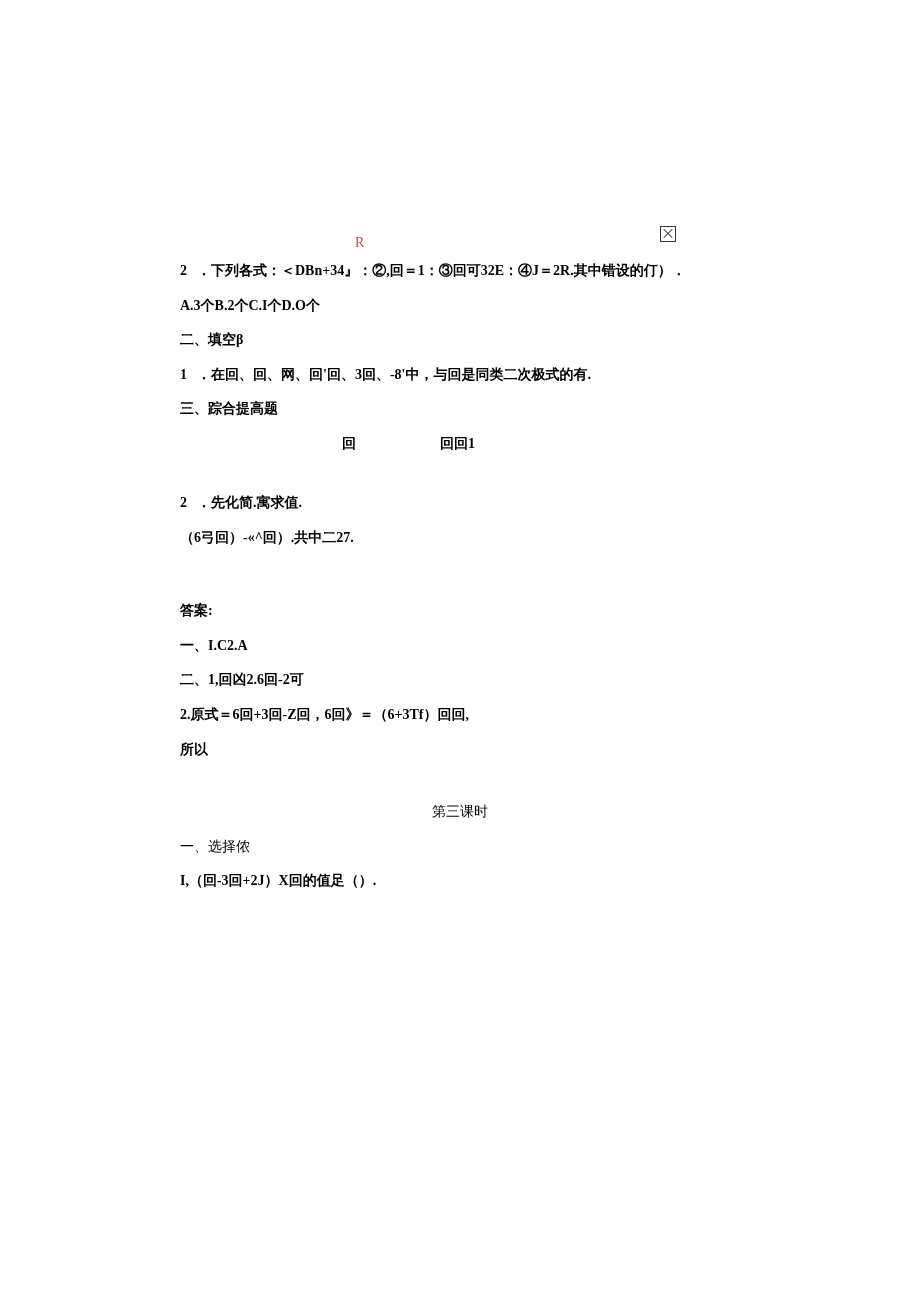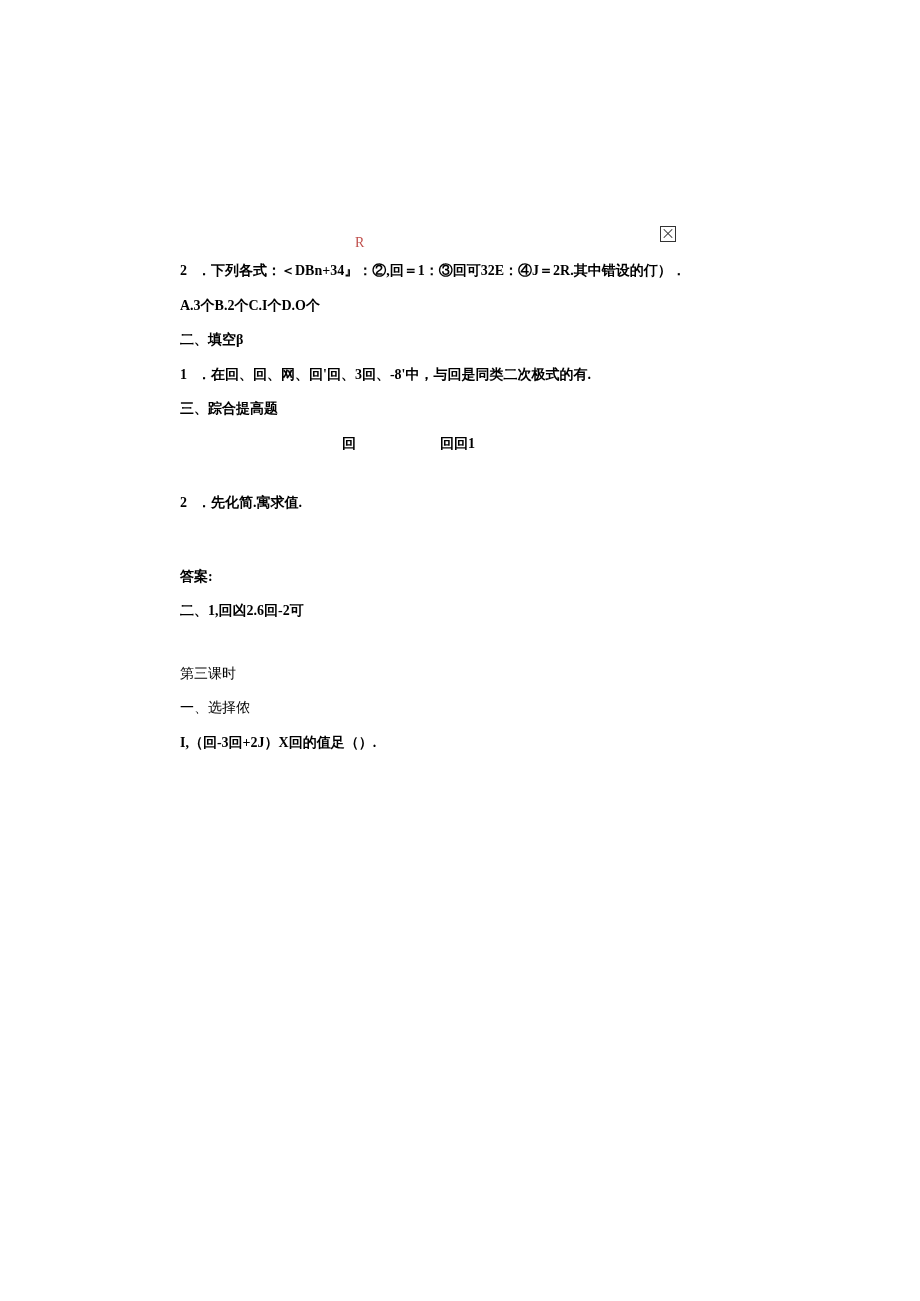--- a/index.html
+++ b/index.html
@@ -52,21 +52,21 @@
     font-family: "Times New Roman", serif;
     font-size: 14px;
   }
   .top-row {
     position: relative;
     height: 20px;
     margin-bottom: 4px;
   }
   .top-r { position: absolute; left: 175px; top: 0; }
   .top-x { position: absolute; left: 478px; top: -4px; }
-  .center { }
+  .center { text-align: center; }
   .gap-top { margin-top: 36px; }
   .gap-top-big { margin-top: 47px; }
   .float-row {
     position: relative;
     height: 18px;
     margin-bottom: -6px;
   }
   .float-a { position: absolute; left: 162px; top: 0; }
   .float-b { position: absolute; left: 224px; top: 0; margin-left: 36px; }
 </style>
@@ -98,27 +98,31 @@
   <div class="float-row">
     <span class="float-a bold">回</span>
     <span class="float-b bold">回回1</span>
   </div>
 
 
   <div class="line gap-top-big">
     <span class="num">2</span><span class="bold">．先化简.寓求值.</span>
   </div>
 
+  <div class="line bold">（6弓回）-«^回）.共中二27.</div>
 
   <div class="line bold gap-top-big">答案:</div>
 
+  <div class="line bold">一、I.C2.A</div>
 
   <div class="line bold">二、1,回凶2.6回-2可</div>
 
+  <div class="line bold">2.原式＝6回+3回-Z回，6回》＝（6+3Tf）回回,</div>
 
+  <div class="line bold">所以</div>
 
   <div class="line center gap-top">第三课时</div>
 
   <div class="line">一、选择侬</div>
 
   <div class="line bold">I,（回-3回+2J）X回的值足（）.</div>
 
 
 </div>
 

